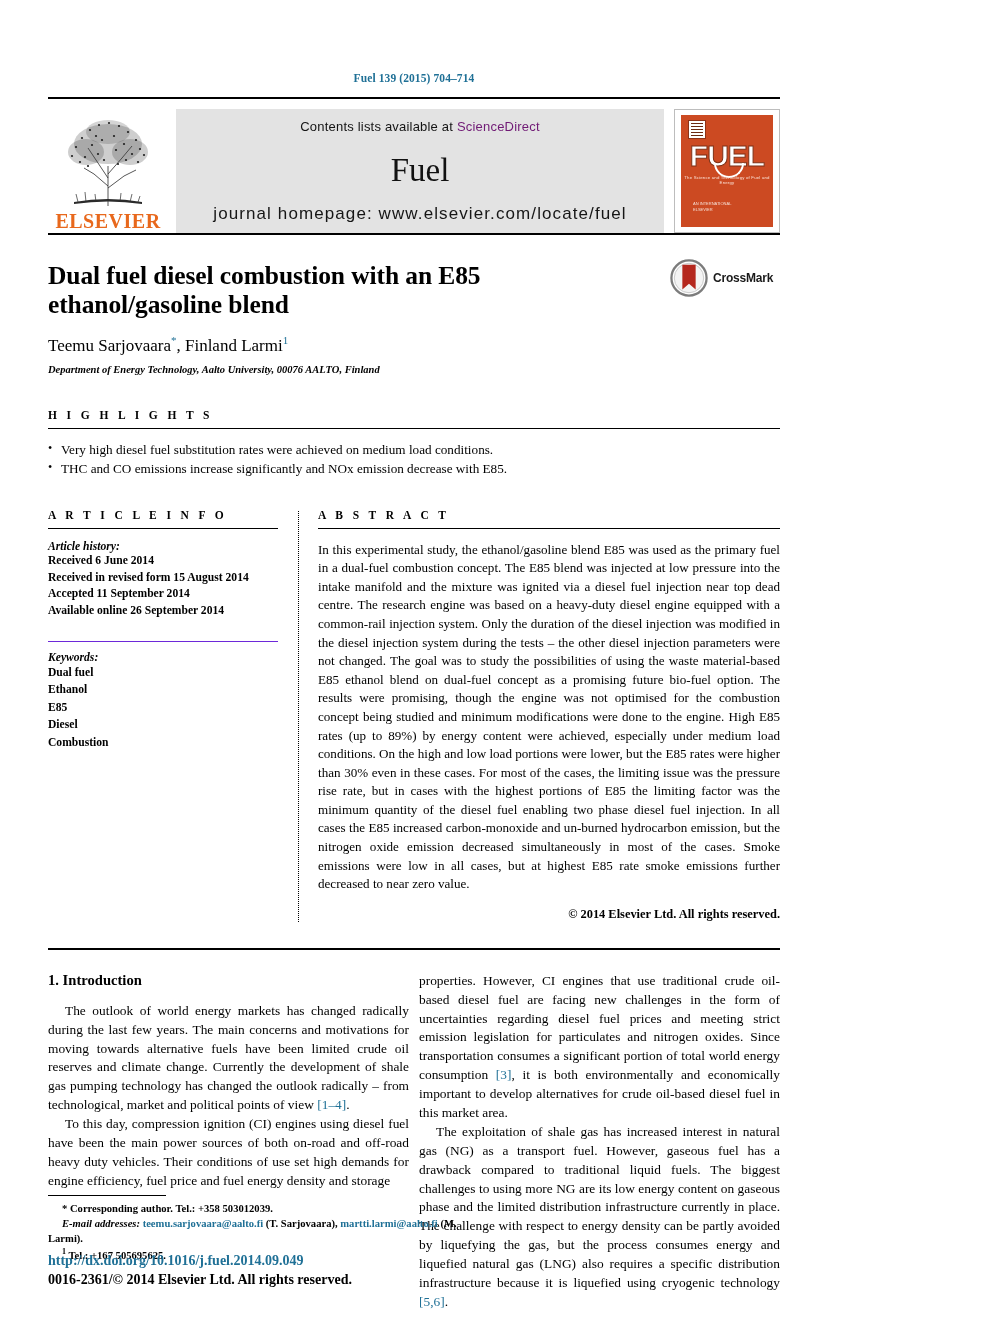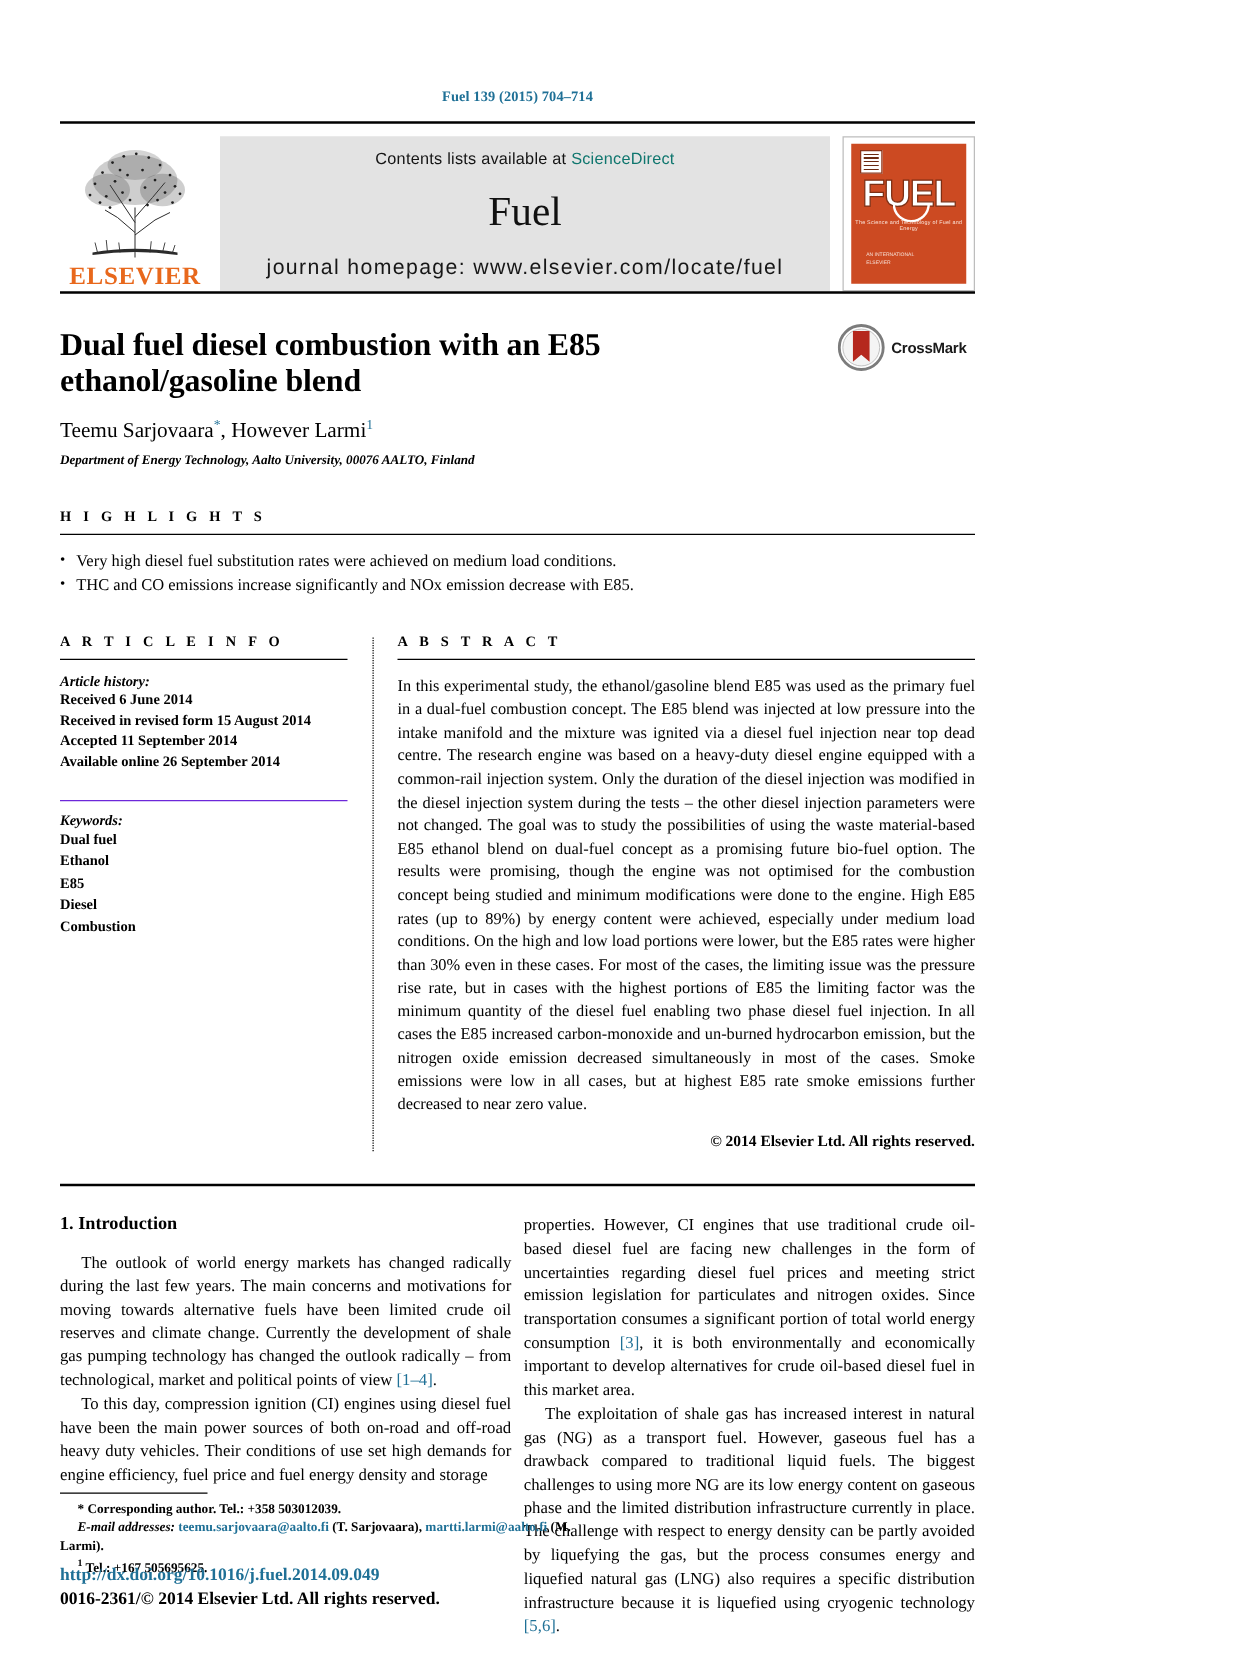--- a/index.html
+++ b/index.html
@@ -74,21 +74,21 @@
     justify-content: space-between;
     padding: 10px 0 9px 0;
   }
   .contents-line {
     font-family: "Liberation Sans", sans-serif;
     font-size: 13px;
     color: #141414;
     letter-spacing: 0.2px;
   }
   .sd-link {
-    color: #0f766e;
+    color: #701a75;
   }
   .journal-name {
     font-family: "Liberation Serif", serif;
     font-size: 33px;
     line-height: 1;
     color: #111;
     margin-top: 2px;
   }
   .homepage-line {
     font-family: "Liberation Sans", sans-serif;
@@ -477,21 +477,21 @@
           <div>ELSEVIER</div>
         </div>
       </div>
     </div>
   </div>
 
   <div class="title-block">
     <h1 class="article-title">Dual fuel diesel combustion with an E85 ethanol/gasoline blend</h1>
 
     <div class="authors">
-      <span>Teemu Sarjovaara</span><sup class="star">*</sup><span>, </span><span>However Larmi</span><sup>1</sup>
+      <span>Teemu Sarjovaara</span><sup class="star">*</sup><span>, </span><span>Finland Larmi</span><sup>1</sup>
     </div>
 
     <div class="affiliation">Department of Energy Technology, Aalto University, 00076 AALTO, Finland</div>
 
     <div class="crossmark">
       <svg class="crossmark-icon" viewBox="0 0 40 40">
         <circle cx="20" cy="20" r="18.5" fill="#ffffff" stroke="#7c7c7c" stroke-width="2.4"></circle>
         <circle cx="20" cy="20" r="15.5" fill="#f4f4f4" stroke="#bdbdbd" stroke-width="0.8"></circle>
         <path d="M13 6 L27 6 L27 32 L20 26 L13 32 Z" fill="#b5281e"></path>
       </svg>

